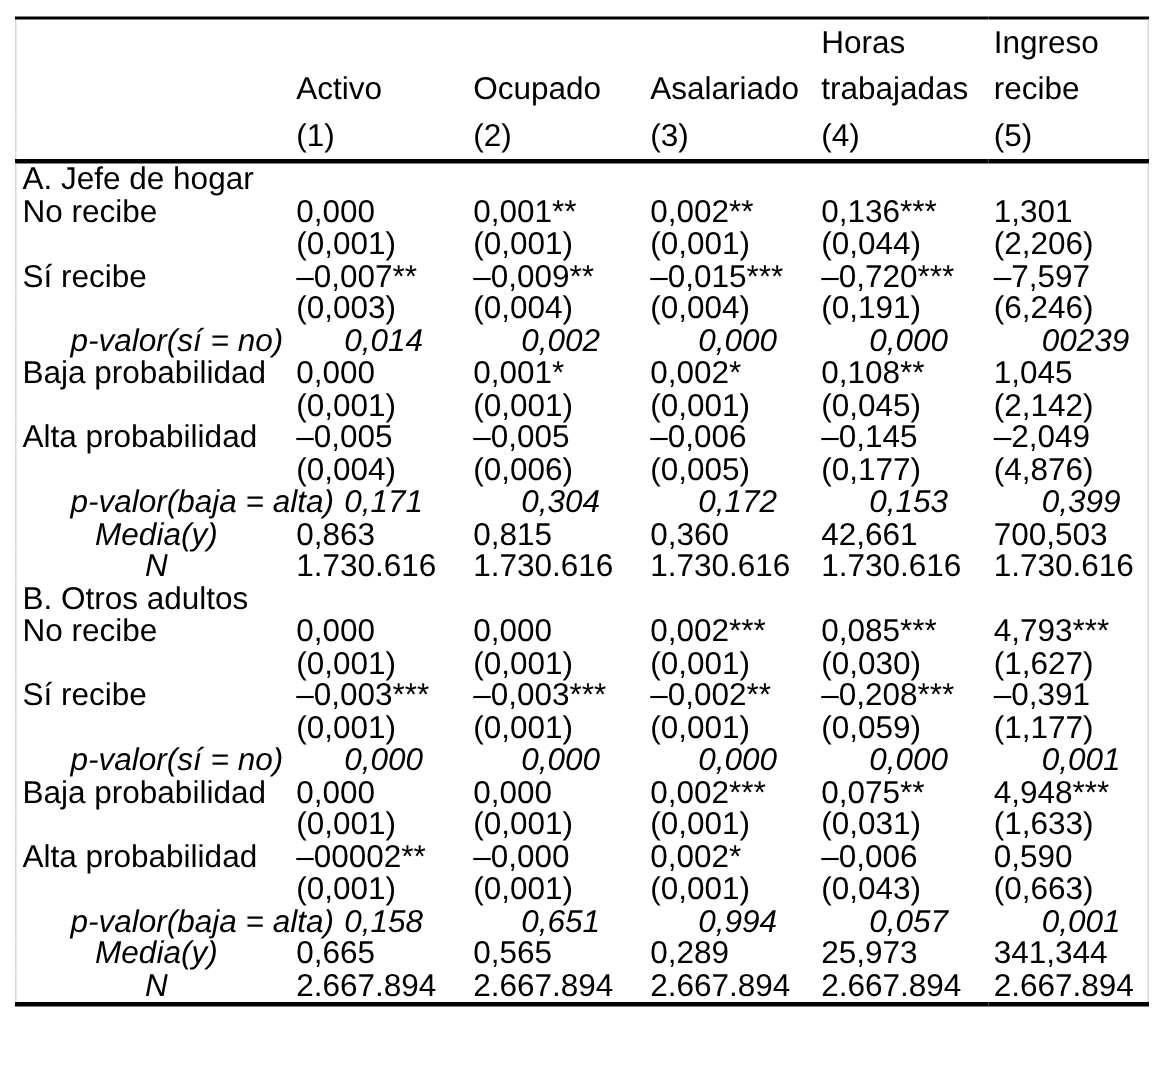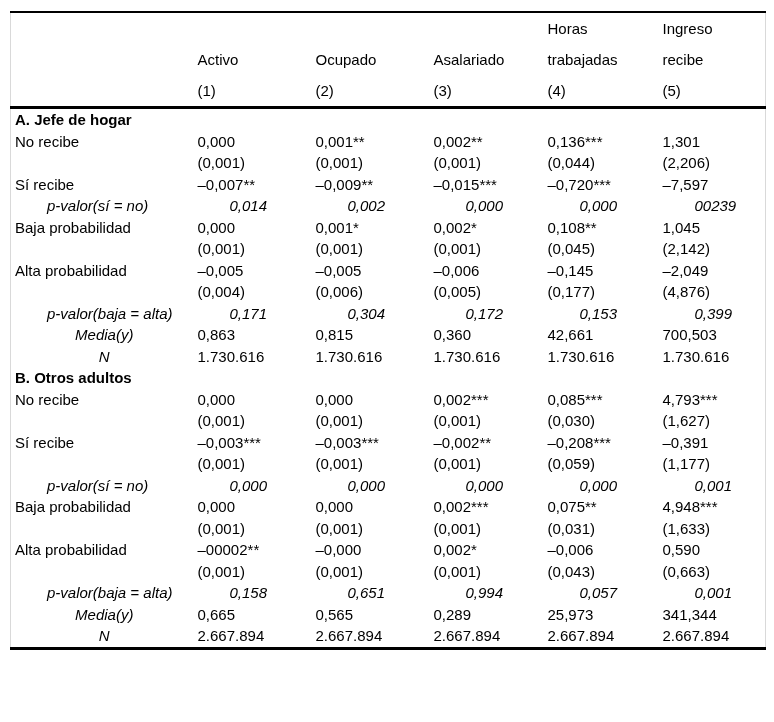--- a/index.html
+++ b/index.html
@@ -6,21 +6,21 @@
     margin: 0;
     padding: 0;
     background: #ffffff;
   }
   .page {
     position: relative;
     width: 774px;
     height: 722px;
     background: #ffffff;
     font-family: "Liberation Sans", "DejaVu Sans", sans-serif;
-    font-size: 15px;
+    font-size: 21px;
     color: #000000;
     overflow: hidden;
   }
   table.results {
     position: absolute;
     left: 10px;
     top: 11px;
     width: 755px;
     border-collapse: collapse;
     table-layout: fixed;
@@ -40,21 +40,21 @@
     height: 31px;
   }
   thead tr.hdr-last td {
     border-bottom: 3px solid #000000;
   }
   tbody td {
     height: 21.5px;
     line-height: 21.5px;
   }
   tr.panel-title td {
-    font-weight: bold;
+    font-weight: normal;
   }
   tr.r-pval td {
     font-style: italic;
     padding-left: 36px;
   }
   tr.r-stat td.lbl {
     font-style: italic;
     text-align: center;
   }
   tr.r-stat td.val {
@@ -121,20 +121,28 @@
           <td class="val">(2,206)</td>
         </tr>
         <tr class="r-coef">
           <td class="lbl">Sí recibe</td>
           <td class="val">–0,007**</td>
           <td class="val">–0,009**</td>
           <td class="val">–0,015***</td>
           <td class="val">–0,720***</td>
           <td class="val">–7,597</td>
         </tr>
+        <tr class="r-se">
+          <td class="lbl"></td>
+          <td class="val">(0,003)</td>
+          <td class="val">(0,004)</td>
+          <td class="val">(0,004)</td>
+          <td class="val">(0,191)</td>
+          <td class="val">(6,246)</td>
+        </tr>
         <tr class="r-pval">
           <td class="lbl">p-valor(sí = no)</td>
           <td class="val">0,014</td>
           <td class="val">0,002</td>
           <td class="val">0,000</td>
           <td class="val">0,000</td>
           <td class="val">00239</td>
         </tr>
         <tr class="r-coef">
           <td class="lbl">Baja probabilidad</td>

